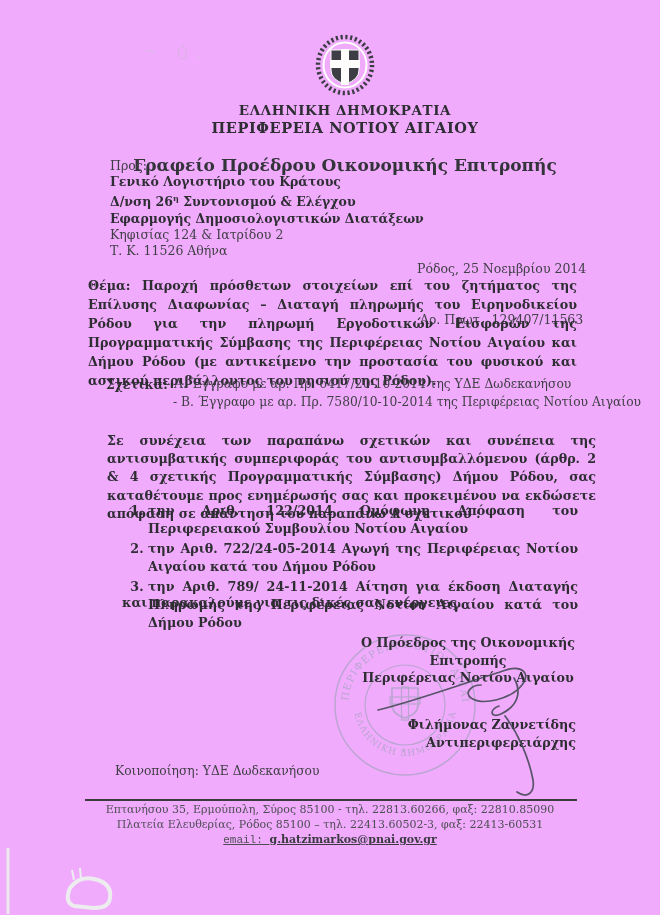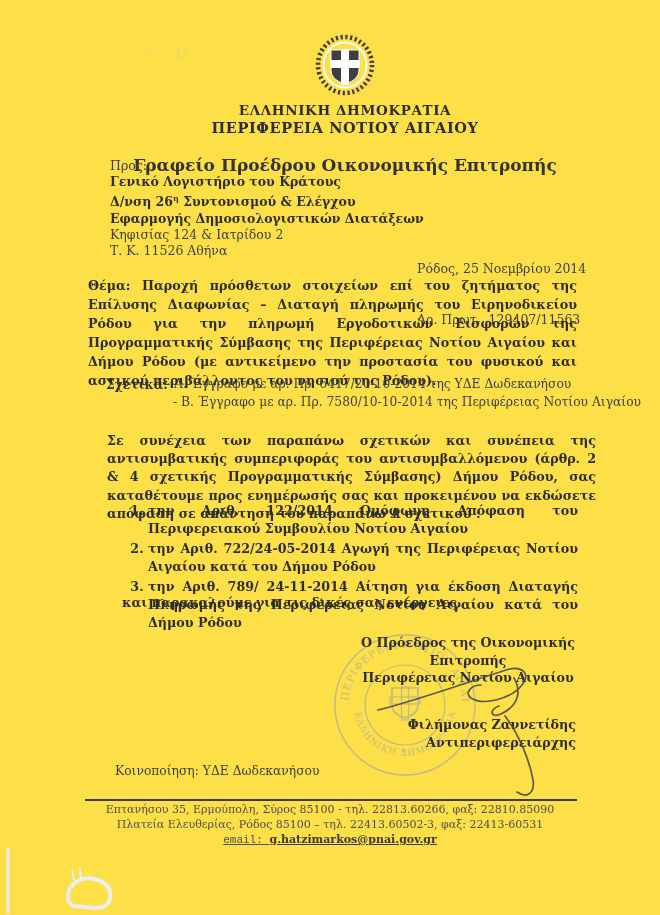--- a/index.html
+++ b/index.html
@@ -1,34 +1,34 @@
 <!DOCTYPE html>
 <html lang="el"><head>
 <meta charset="utf-8">
 <style>
   html,body{margin:0;padding:0;background:#ffffff;}
   .page{
     position:relative;
     width:660px;height:915px;
-    background:#fde047;
+    background:#f0abfc;
     font-family:"DejaVu Serif","Liberation Serif",serif;
     color:#3f3f45;
     overflow:hidden;
   }
   
   .header{position:absolute;left:30px;top:34px;width:630px;text-align:center;}
   .emblem{display:block;margin:0 auto 4px auto;}
   .hdr-country{font-size:13.5px;font-weight:700;letter-spacing:.6px;color:#2d2d33;}
   .hdr-region{font-size:14.5px;font-weight:700;letter-spacing:.6px;color:#2d2d33;margin-top:1px;}
   .hdr-office{font-size:17px;font-weight:700;color:#33333a;margin-top:19px;}
   
   .recipient{position:absolute;left:110px;top:158px;font-size:12.5px;line-height:16.2px;}
   .recipient .b{font-weight:700;color:#2e2e34;}
   
-  .meta{position:absolute;left:417px;top:226px;font-size:12.5px;line-height:17px;white-space:pre-wrap;}
+  .meta{position:absolute;left:417px;top:226px;font-size:12.5px;line-height:17px;white-space:pre-wrap;text-align:center;}
   
   .subject{position:absolute;left:88px;top:276px;width:489px;
     font-size:12.7px;font-weight:700;color:#2d2d32;line-height:19.1px;text-align:justify;}
   
   .references{position:absolute;left:106px;top:376px;font-size:12.3px;line-height:17.5px;display:flex;}
   .references .lbl{font-weight:700;color:#2d2d32;width:56px;flex:none;}
   .references .items{margin-left:4px;}
   
   .bodypara{position:absolute;left:88px;top:432px;width:489px;
     font-size:12.7px;font-weight:700;color:#2d2d32;line-height:18.2px;text-align:justify;margin-left:19px;}

